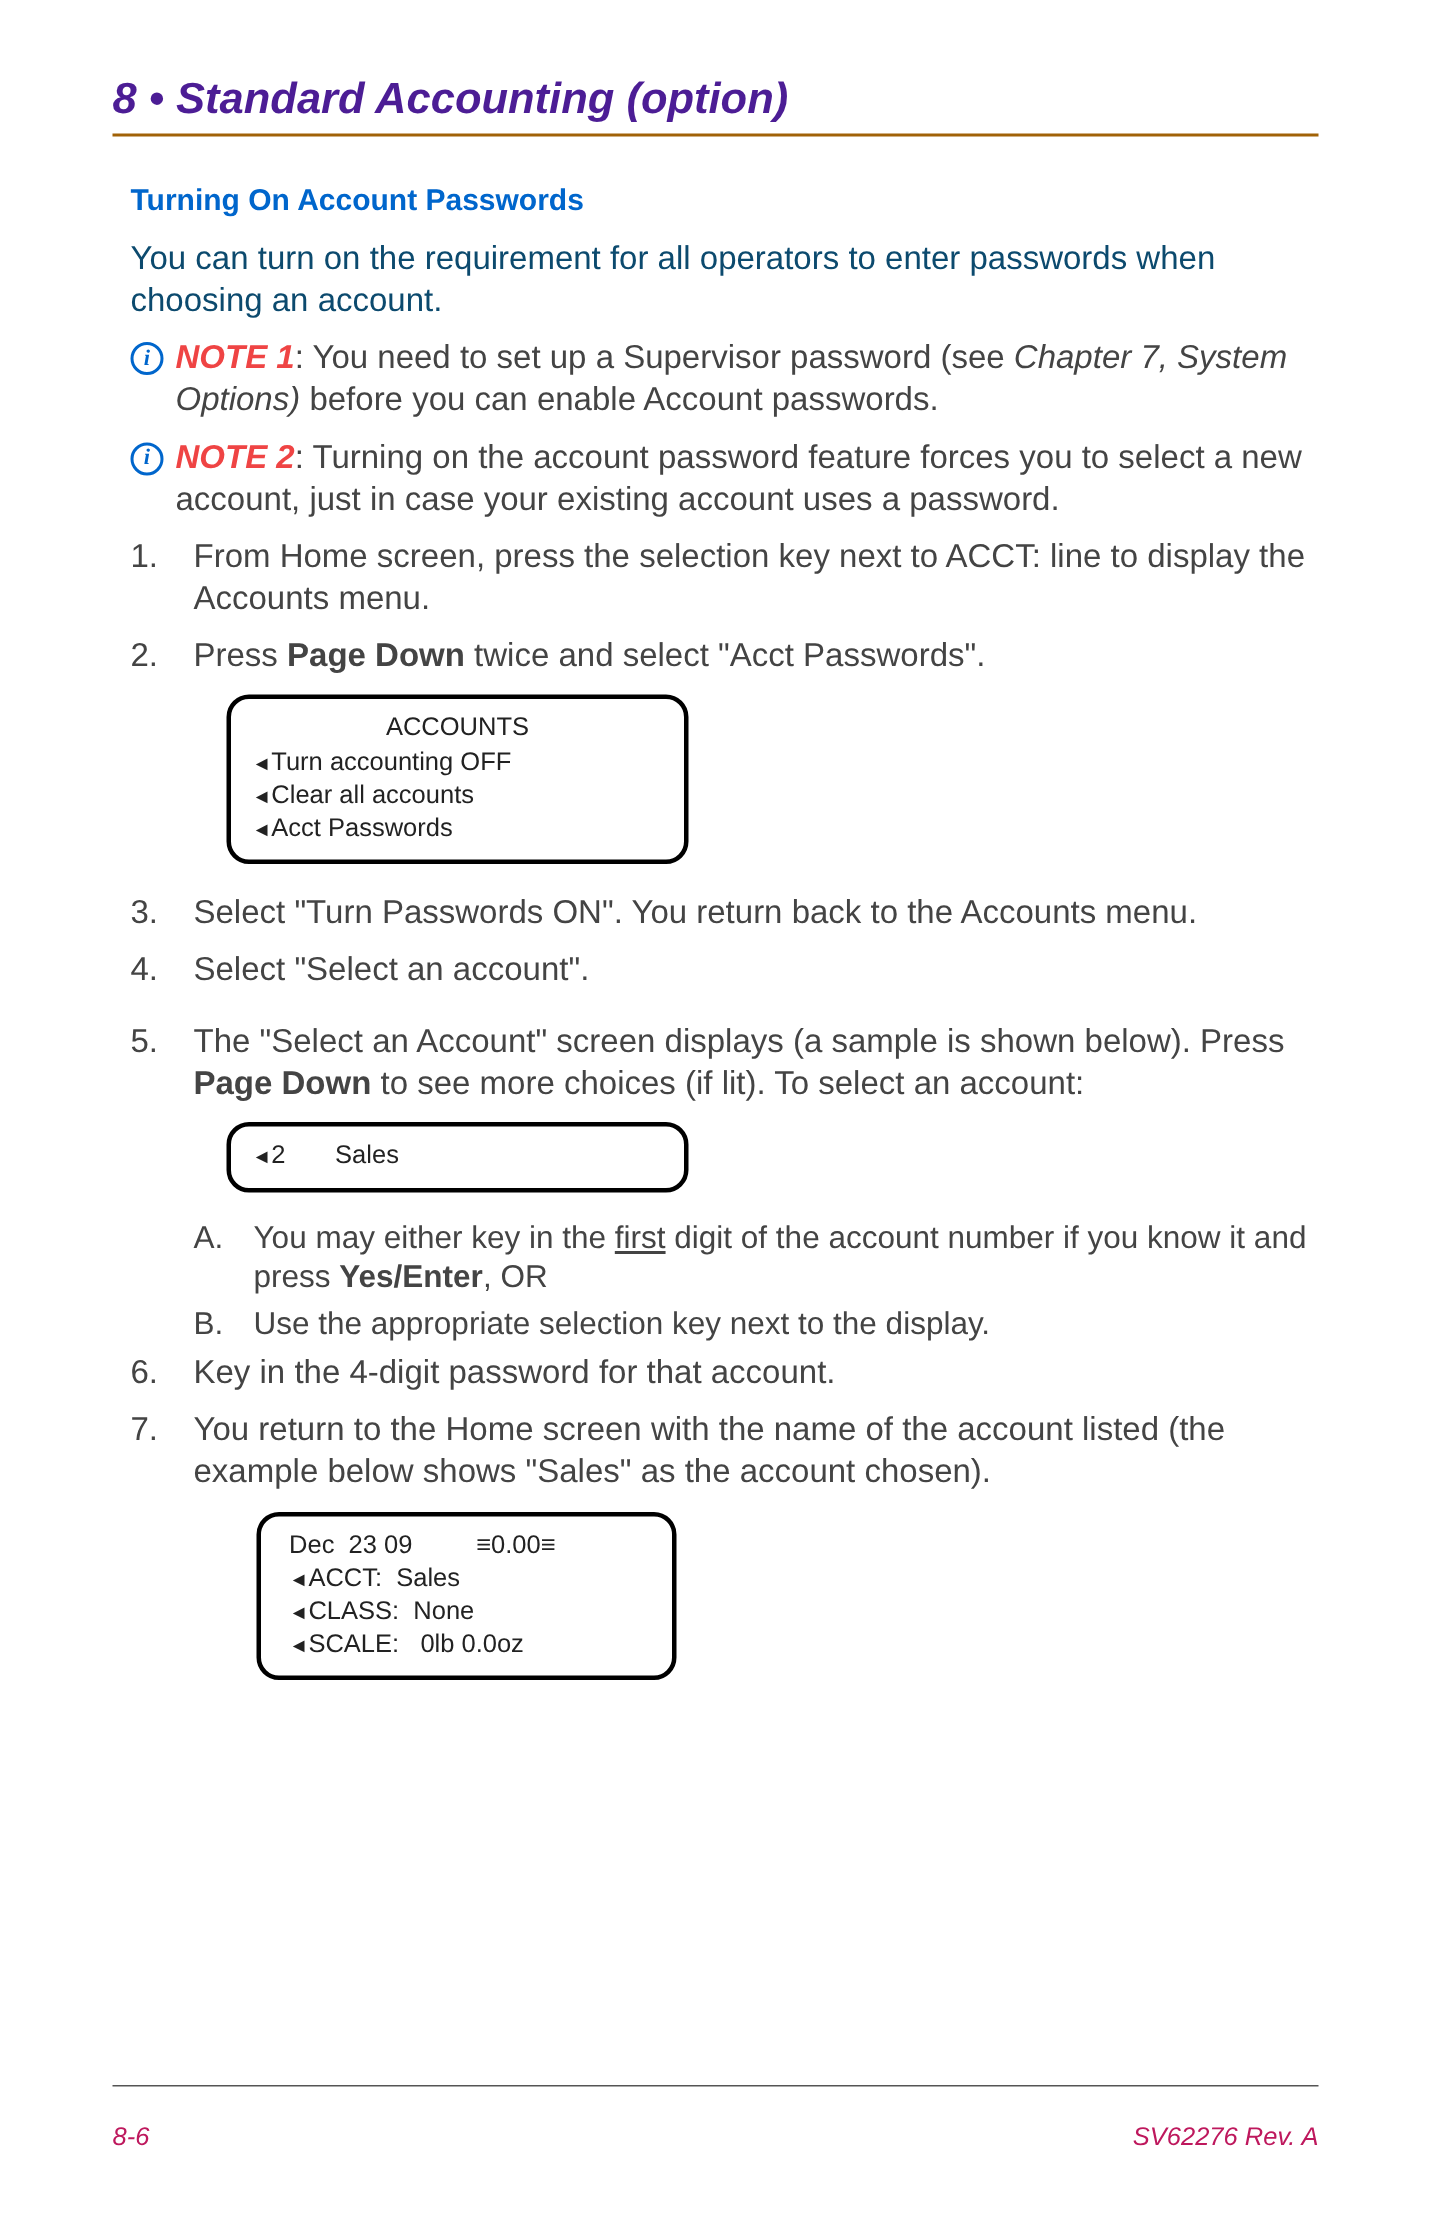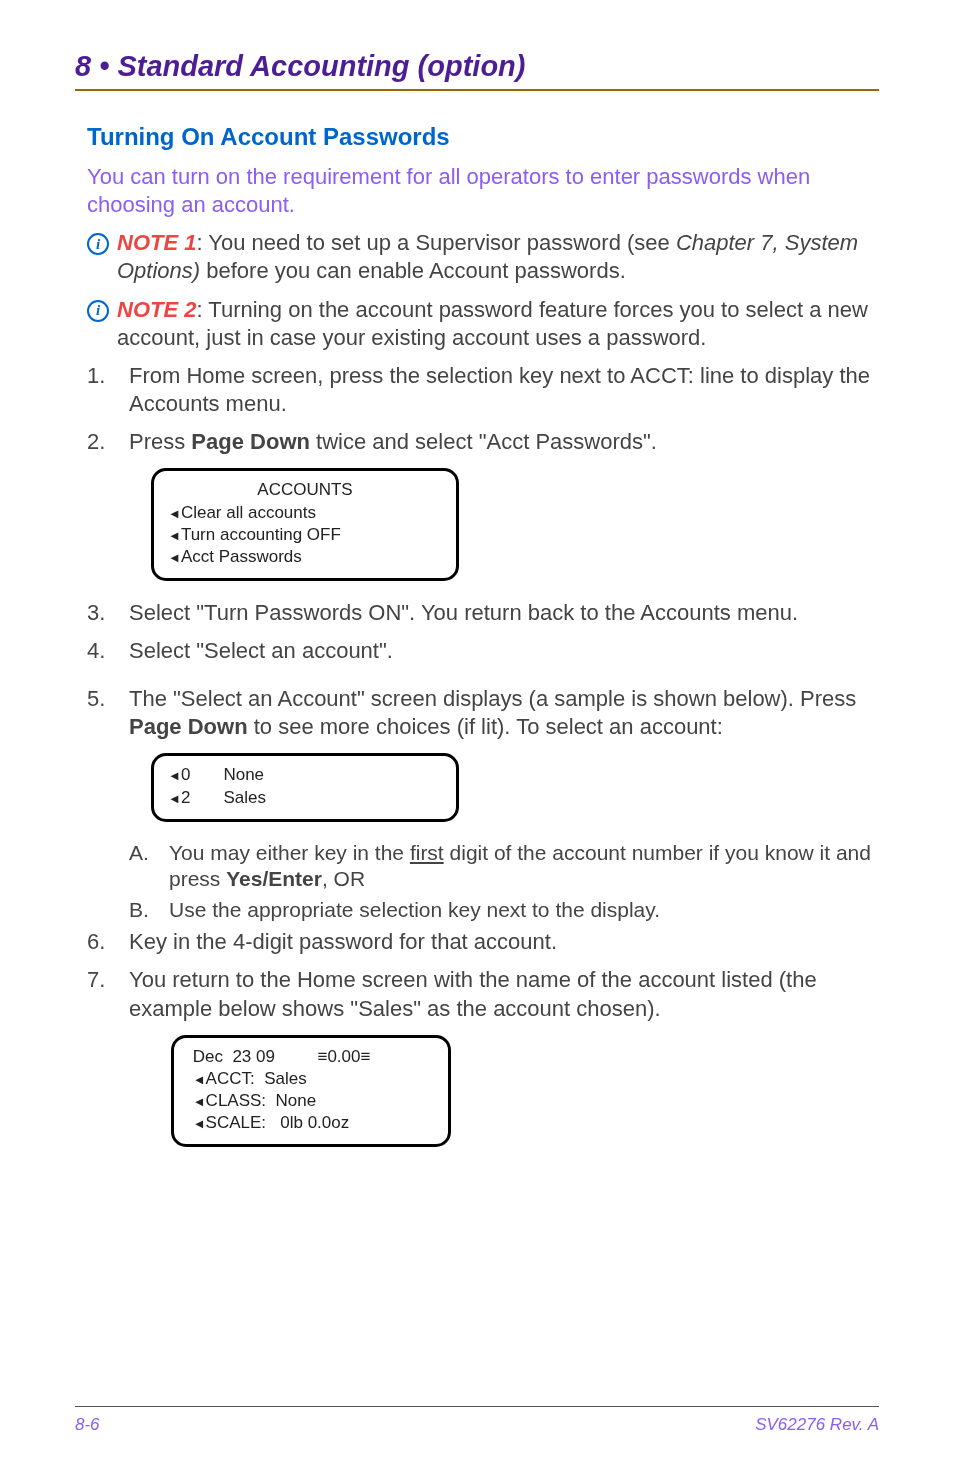--- a/index.html
+++ b/index.html
@@ -15,29 +15,29 @@
     .chapter-header {
       font-size: 29px;
       font-style: italic;
       font-weight: bold;
       color: #4c1d95;
       border-bottom: 2px solid #a16207;
       padding-bottom: 6px;
       margin-bottom: 32px;
     }
     .section-heading {
-      font-size: 24px;
+      font-size: 20px;
       font-weight: bold;
       color: #0066cc;
       margin-bottom: 12px;
       margin-left: 12px;
     }
     .body-text {
       font-size: 22px;
-      color: #8b5cf6;
+      color: #0c4a6e;
       line-height: 1.28;
       margin-bottom: 10px;
       margin-left: 12px;
     }
     .note-block {
       display: flex;
       margin-left: 12px;
       margin-bottom: 10px;
     }
     .note-icon {
@@ -120,26 +120,26 @@
       flex-shrink: 0;
       width: 40px;
     }
     .underline { text-decoration: underline; }
     .footer {
       position: absolute;
       bottom: 40px;
       left: 75px;
       right: 75px;
       border-top: 1px solid #555;
-      padding-top: 8px;
+      padding-top: 24px;
       display: flex;
       justify-content: space-between;
       font-size: 17px;
       font-style: italic;
-      color: #8b5cf6;
+      color: #be185d;
     }
     .screen-home {
       width: 280px;
       margin-left: 96px;
     }
     .screen-home .home-line { white-space: pre; }
   </style>
 </head>
 <body>
 
@@ -171,22 +171,22 @@
   <li>
     <span class="num">2.</span>
     <span class="txt">
       <span>Press </span><span class="bold">Page Down</span><span> twice and select "Acct Passwords".</span>
     </span>
   </li>
 </ol>
 
 <div class="screen">
   <div class="screen-title">ACCOUNTS</div>
+  <div class="screen-row"><span class="tri">◄</span><span>Turn accounting OFF</span></div>
   <div class="screen-row"><span class="tri">◄</span><span>Clear all accounts</span></div>
-  <div class="screen-row"><span class="tri">◄</span><span>Turn accounting OFF</span></div>
   <div class="screen-row"><span class="tri">◄</span><span>Acct Passwords</span></div>
 </div>
 
 <ol class="steps">
   <li>
     <span class="num">3.</span>
     <span class="txt">Select "Turn Passwords ON". You return back to the Accounts menu.</span>
   </li>
   <li style="margin-bottom:20px;">
     <span class="num">4.</span>
@@ -194,21 +194,20 @@
   </li>
   <li>
     <span class="num">5.</span>
     <span class="txt">
       <span>The "Select an Account" screen displays (a sample is shown below). Press </span><span class="bold">Page Down</span><span> to see more choices (if lit). To select an account:</span>
     </span>
   </li>
 </ol>
 
 <div class="screen">
-  <div class="screen-row"><span class="tri">◄</span><span>0</span>       <span>None</span></div>
   <div class="screen-row"><span class="tri">◄</span><span>2</span>       <span>Sales</span></div>
 </div>
 
 <div style="margin-left:54px;">
   <ul class="sub-list">
     <li>
       <span class="let">A.</span>
       <span>
         <span>You may either key in the </span><span class="underline">first</span><span> digit of the account number if you know it and press </span><span class="bold">Yes/Enter</span><span>, OR</span>
       </span>

